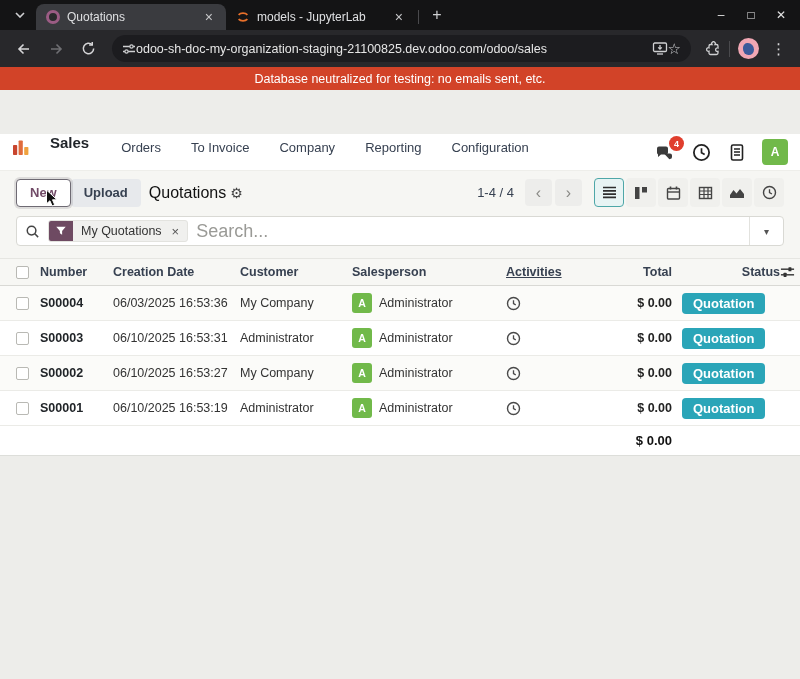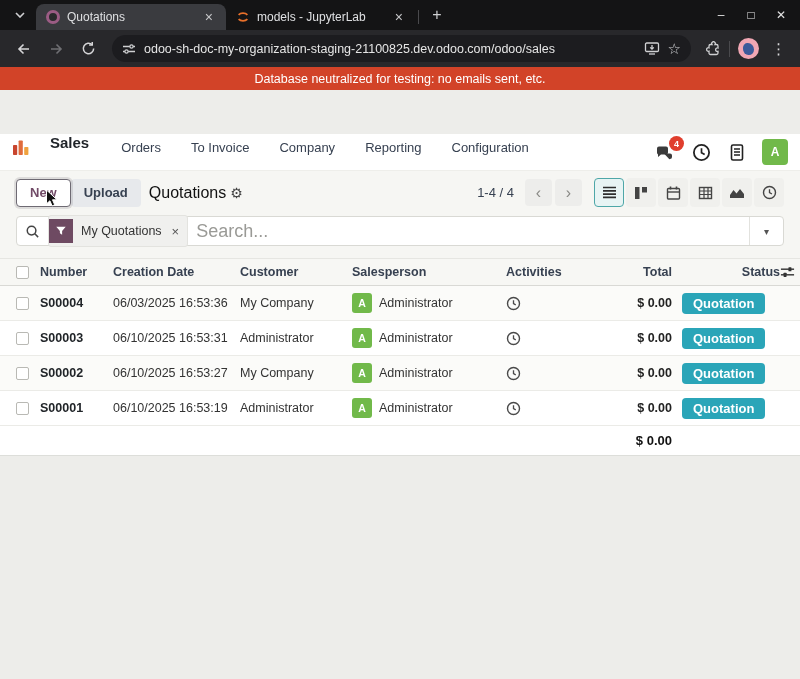--- a/index.html
+++ b/index.html
@@ -15,21 +15,21 @@
   .tab .tab-close { color:#c8c9cb; font-size:14px; line-height:1; padding:1px 3px; border-radius:3px; cursor:default; }
   .favicon { width:14px; height:14px; display:inline-block; flex:none; }
   .odoo-ring { border-radius:50%; border:3px solid #9b5c84; background:#2a2a2c; }
   .tab-sep { width:1px; height:14px; background:#4a4a4d; margin:0 6px 6px 2px; }
   .newtab-btn { width:24px; height:24px; margin-bottom:3px; border:none; background:transparent; color:#cfd0d2; font-size:16px; border-radius:50%; }
   .win-controls { position:absolute; right:8px; top:0; height:30px; display:flex; align-items:center; gap:8px; color:#e4e4e4; }
   .win-controls span { width:22px; text-align:center; font-size:12px; cursor:default; }
 
   .toolbar { height:37px; background:#28282b; display:flex; align-items:center; padding:0 10px; gap:4px; }
   .nav-btn { width:28px; height:28px; border:none; background:transparent; border-radius:50%; display:flex; align-items:center; justify-content:center; }
-  .urlbar { flex:1; max-width:592px; height:27px; background:#1c1c1f; border-radius:14px; display:flex; align-items:center; padding:0 10px; gap:8px; margin:0 6px; }
+  .urlbar { flex:1; max-width:592px; height:27px; background:#1c1c1f; border-radius:14px; display:flex; align-items:center; padding:0 10px; gap:0; margin:0 6px; }
   .url-text { flex:1; color:#e6e6e6; font-size:12.5px; white-space:nowrap; overflow:hidden; }
   .toolbar-right { display:flex; align-items:center; gap:8px; margin-left:4px; }
   .tb-sep { width:1px; height:16px; background:#4a4a4d; }
   .avatar-browser { width:21px; height:21px; border-radius:50%; background:#f1a7b4; position:relative; overflow:hidden; }
   .avatar-browser i { position:absolute; left:5px; top:5px; width:11px; height:12px; background:#3c5a9a; border-radius:40% 55% 45% 50%; }
   .dots { color:#d6d6d8; font-size:15px; padding:0 4px; }
   .star-glyph { color:#cfd0d2; font-size:15px; }
 
   
   .banner { height:23px; background:var(--banner_red,#d24328); color:#fff; font-size:12.5px; display:flex; align-items:center; justify-content:center; }
@@ -57,21 +57,21 @@
   .pager-text { font-size:13px; color:#374151; margin-right:8px; }
   .pager-btn { width:27px; height:27px; border:none; background:#ededeb; border-radius:4px; color:#8a8a86; font-size:16px; line-height:1; margin-left:3px; }
   .view-switcher { display:flex; gap:2px; margin-left:12px; }
   .vs-btn { width:30px; height:29px; border:1px solid transparent; border-radius:4px; background:#f0f0ed; display:flex; align-items:center; justify-content:center; }
   .vs-btn.active { background:#e8f4f4; border:1.5px solid var(--active_view_teal,#4ea7a8); }
 
   
   .search-row { padding:2px 16px 12px; }
   .search-box { height:30px; background:#fff; border:1px solid #d9d9d4; border-radius:4px; display:flex; align-items:center; }
   .search-main { flex:1; display:flex; align-items:center; padding:0 8px; gap:8px; }
-  .facet { display:flex; align-items:center; background:#f0f0ee; border:1px solid #e3e3df; border-radius:3px; overflow:hidden; height:32px; }
+  .facet { display:flex; align-items:center; background:#f0f0ee; border:1px solid #e3e3df; border-radius:3px; overflow:hidden; height:22px; }
   .facet-icon { width:24px; height:24px; background:var(--filter_purple,#6e4a62); display:flex; align-items:center; justify-content:center; }
   .facet-label { padding:0 8px; font-size:12.5px; color:#333; }
   .facet-remove { padding:0 8px 0 2px; color:#555; font-size:13px; cursor:default; }
   .search-input { flex:1; border:none; outline:none; font-size:18px; font-family:inherit; background:transparent; color:#333; }
   .search-input::placeholder { color:#9a9a96; }
   .search-caret { width:34px; align-self:stretch; border-left:1px solid #e2e2de; display:flex; align-items:center; justify-content:center; color:#555; font-size:10px; }
 
   
   .list-table { background:#fff; }
   .trow { display:grid; grid-template-columns:34px 73px 127px 112px 148px 120px 52px 108px 1fr; align-items:center; padding:0 8px 0 6px; }
@@ -309,21 +309,21 @@
   </div>
 </div>
 
 <div class="list-table">
   <div class="trow thead">
     <span class="checkbox"></span>
     <span>Number</span>
     <span>Creation Date</span>
     <span>Customer</span>
     <span>Salesperson</span>
-    <span style="padding-left:6px;">Activities</span>
+    <span style="padding-left:6px;text-decoration:underline;">Activities</span>
     <span class="cell-right">Total</span>
     <span class="col-head-status">Status</span>
     <span class="opt-cols">
       <svg width="15" height="14" viewBox="0 0 16 14">
           <path d="M1 4h14" stroke="#333" stroke-width="1.5"></path>
           <rect x="9" y="1.8" width="3.2" height="4.4" rx="0.6" fill="#333"></rect>
           <path d="M1 10h14" stroke="#333" stroke-width="1.5"></path>
           <rect x="3.8" y="7.8" width="3.2" height="4.4" rx="0.6" fill="#333"></rect>
         </svg>
     </span>

